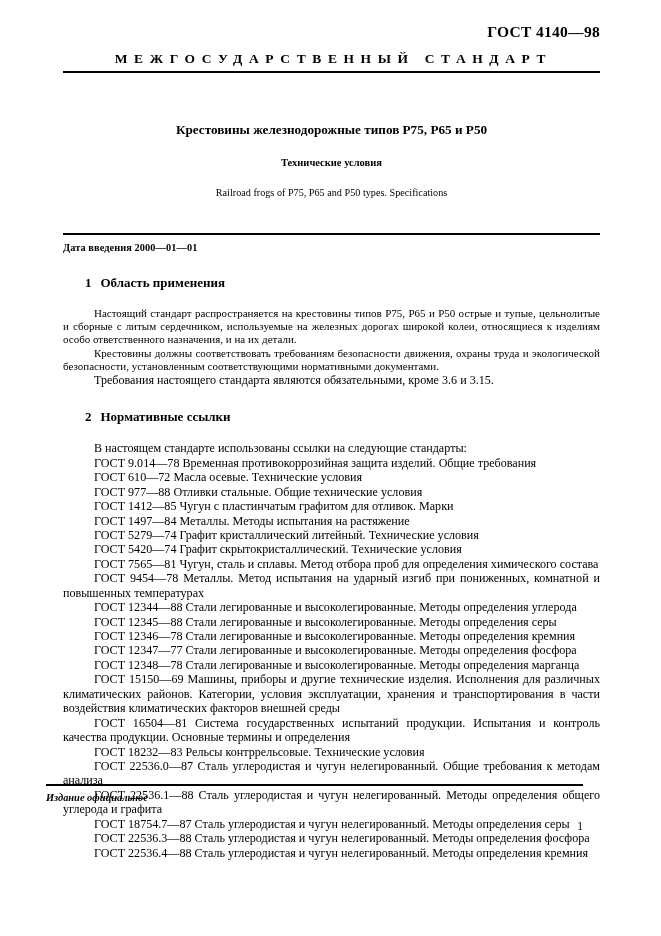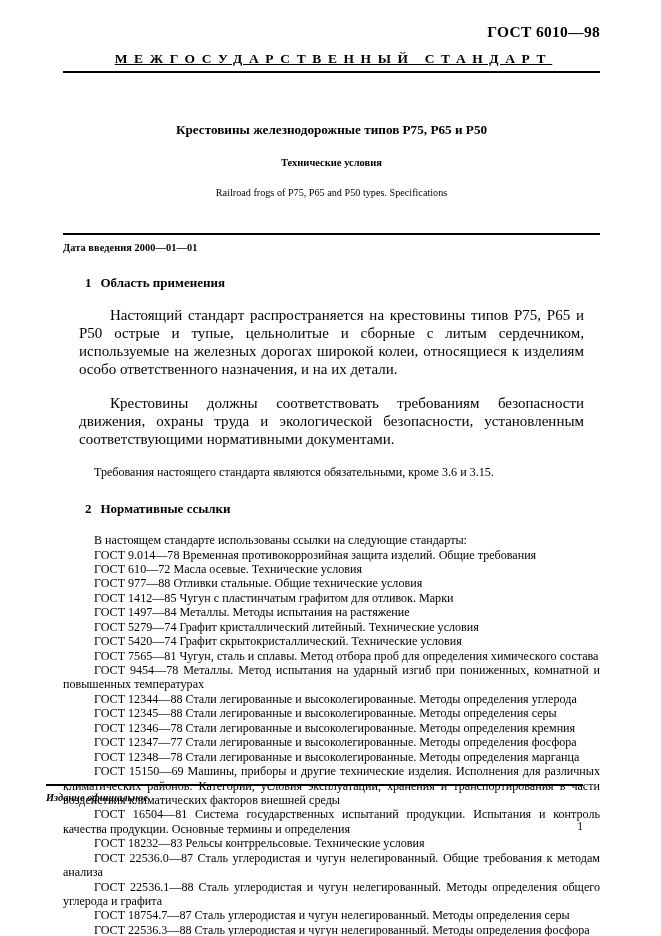--- a/index.html
+++ b/index.html
@@ -37,21 +37,20 @@
     line-height: 1.1;
   }
   .interstate-line {
     margin-top: 11px;
     font-size: 13.5px;
     font-weight: bold;
     letter-spacing: 6.6px;
     text-align: center;
     white-space: nowrap;
     padding-left: 4px;
-    text-decoration: underline;
   }
   .rule {
     border: 0;
     border-top: 2.2px solid #000;
     margin: 0;
     height: 0;
   }
   .rule-header { margin-top: 4px; }
 
   
@@ -87,23 +86,23 @@
   .section { margin-top: 22px; }
   .section-heading {
     font-size: 13px;
     font-weight: bold;
     padding-left: 22px;
     margin-bottom: 16px;
   }
   .section-heading .num { margin-right: 9px; }
 
   p.body-text {
-    font-size: 15px;
+    font-size: 11px;
     line-height: 1.195;
-    margin: 16px;
+    margin: 0;
     text-align: justify;
     text-indent: 31px;
     hyphens: none;
   }
   p.lead-line {
     font-size: 12.1px;
     line-height: 1.195;
     margin: 0;
     text-align: left;
     text-indent: 31px;
@@ -136,21 +135,21 @@
     margin-top: 17px;
   }
 </style>
 </head>
 <body>
 
 <div class="page">
 
   <div class="content">
 
-    <div class="gost-number">ГОСТ 6010—98</div>
+    <div class="gost-number">ГОСТ 4140—98</div>
 
     <div class="interstate-line">МЕЖГОСУДАРСТВЕННЫЙ СТАНДАРТ</div>
     <hr class="rule rule-header">
 
     <div class="title-block">
       <div class="doc-title">Крестовины железнодорожные типов Р75, Р65 и Р50</div>
       <div class="doc-subtitle">Технические условия</div>
       <div class="doc-title-en">Railroad frogs of P75, P65 and P50 types. Specifications</div>
     </div>
 

